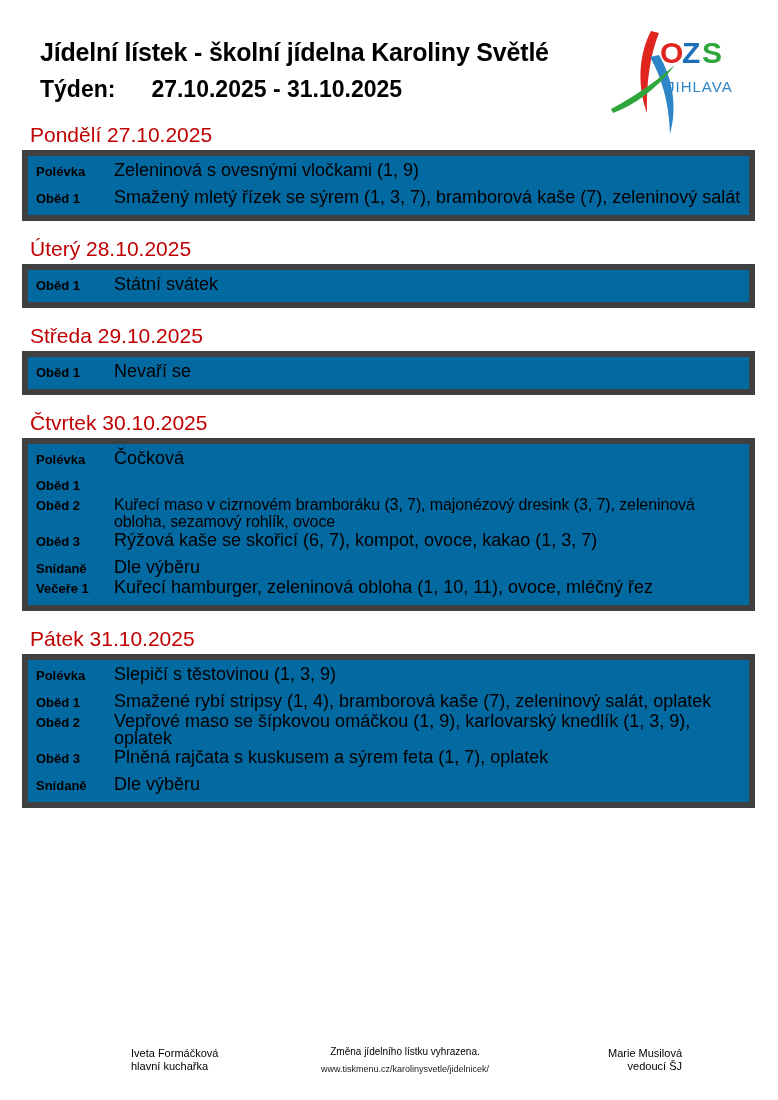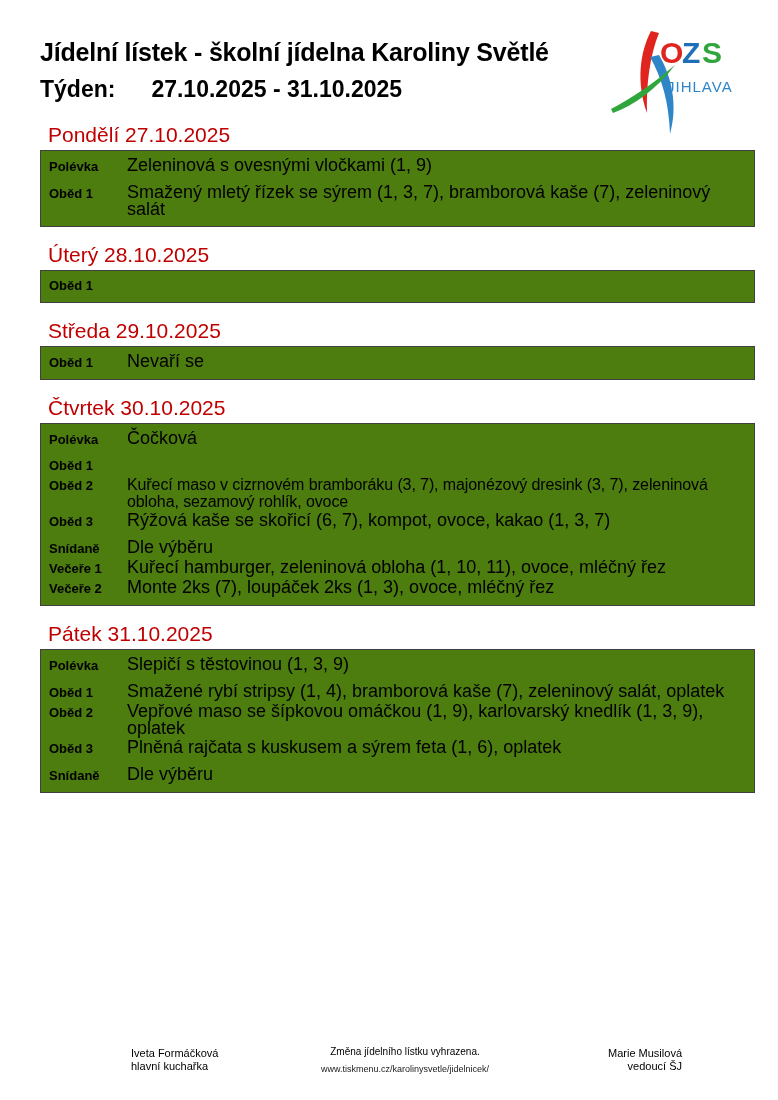--- a/index.html
+++ b/index.html
@@ -15,34 +15,34 @@
   .header { position: relative; padding: 38px 0 0 40px; }
   .title { font-size: 25px; font-weight: bold; line-height: 29px; letter-spacing: -0.2px; }
   .week-line { margin-top: 9px; font-size: 23px; font-weight: bold; line-height: 27px; }
   .week-range { margin-left: 36px; }
   .logo { position: absolute; top: 30px; right: 18px; width: 150px; height: 110px; }
   .logo svg { display: block; }
   .logo-letter { font-family: "Liberation Sans", sans-serif; font-weight: bold; font-size: 30px; }
   .logo-city { font-family: "Liberation Sans", sans-serif; font-size: 15px; letter-spacing: 1px; }
 
   
-  .content { margin: 0 23px 0 40px; }
+  .content { margin: 0 23px 0 22px; }
   .day-section { margin-top: 16px; }
   .day-section:first-child { margin-top: 20px; }
   .day-heading {
     color: #c00000;
     font-size: 21px;
     font-weight: 400;
     line-height: 24px;
     margin: 0 0 3px 8px;
   }
   .menu-table {
-    border: 1px solid #404040;
+    border: 6px solid #404040;
     padding: 5px 8px 7px 8px;
-    background: #4d7c0f;
+    background: #0369a1;
   }
   .row { display: flex; align-items: baseline; padding: 1px 0; }
   .row.group-start { margin-top: 7px; }
   .row-label { flex: none; width: 78px; font-size: 13px; font-weight: bold; line-height: 17px; }
   .row-text { flex: 1; font-size: 18px; line-height: 17px; }
   .row.condensed .row-text { font-size: 16px; letter-spacing: -0.1px; }
 
   
   .footer { position: absolute; left: 16px; top: 1044px; width: 778px; height: 46px; font-size: 11px; line-height: 13px; }
   .footer-left { position: absolute; left: 115px; top: 3px; text-align: left; }
@@ -88,20 +88,21 @@
           <span class="row-text">Smažený mletý řízek se sýrem (1, 3, 7), bramborová kaše (7), zeleninový salát</span>
         </div>
       </div>
     </section>
 
     <section class="day-section">
       <h2 class="day-heading">Úterý 28.10.2025</h2>
       <div class="menu-table">
         <div class="row">
           <span class="row-label">Oběd 1</span>
+          <span class="row-text">Státní svátek</span>
         </div>
       </div>
     </section>
 
     <section class="day-section">
       <h2 class="day-heading">Středa 29.10.2025</h2>
       <div class="menu-table">
         <div class="row">
           <span class="row-label">Oběd 1</span>
           <span class="row-text">Nevaří se</span>
@@ -128,45 +129,41 @@
           <span class="row-text">Rýžová kaše se skořicí (6, 7), kompot, ovoce, kakao (1, 3, 7)</span>
         </div>
         <div class="row group-start">
           <span class="row-label">Snídaně</span>
           <span class="row-text">Dle výběru</span>
         </div>
         <div class="row">
           <span class="row-label">Večeře 1</span>
           <span class="row-text">Kuřecí hamburger, zeleninová obloha (1, 10, 11), ovoce, mléčný řez</span>
         </div>
-        <div class="row">
-          <span class="row-label">Večeře 2</span>
-          <span class="row-text">Monte 2ks (7), loupáček 2ks (1, 3), ovoce, mléčný řez</span>
-        </div>
       </div>
     </section>
 
     <section class="day-section">
       <h2 class="day-heading">Pátek 31.10.2025</h2>
       <div class="menu-table">
         <div class="row">
           <span class="row-label">Polévka</span>
           <span class="row-text">Slepičí s těstovinou (1, 3, 9)</span>
         </div>
         <div class="row group-start">
           <span class="row-label">Oběd 1</span>
           <span class="row-text">Smažené rybí stripsy (1, 4), bramborová kaše (7), zeleninový salát, oplatek</span>
         </div>
         <div class="row">
           <span class="row-label">Oběd 2</span>
           <span class="row-text">Vepřové maso se šípkovou omáčkou (1, 9), karlovarský knedlík (1, 3, 9), oplatek</span>
         </div>
         <div class="row">
           <span class="row-label">Oběd 3</span>
-          <span class="row-text">Plněná rajčata s kuskusem a sýrem feta (1, 6), oplatek</span>
+          <span class="row-text">Plněná rajčata s kuskusem a sýrem feta (1, 7), oplatek</span>
         </div>
         <div class="row group-start">
           <span class="row-label">Snídaně</span>
           <span class="row-text">Dle výběru</span>
         </div>
       </div>
     </section>
 
   </div>
 

